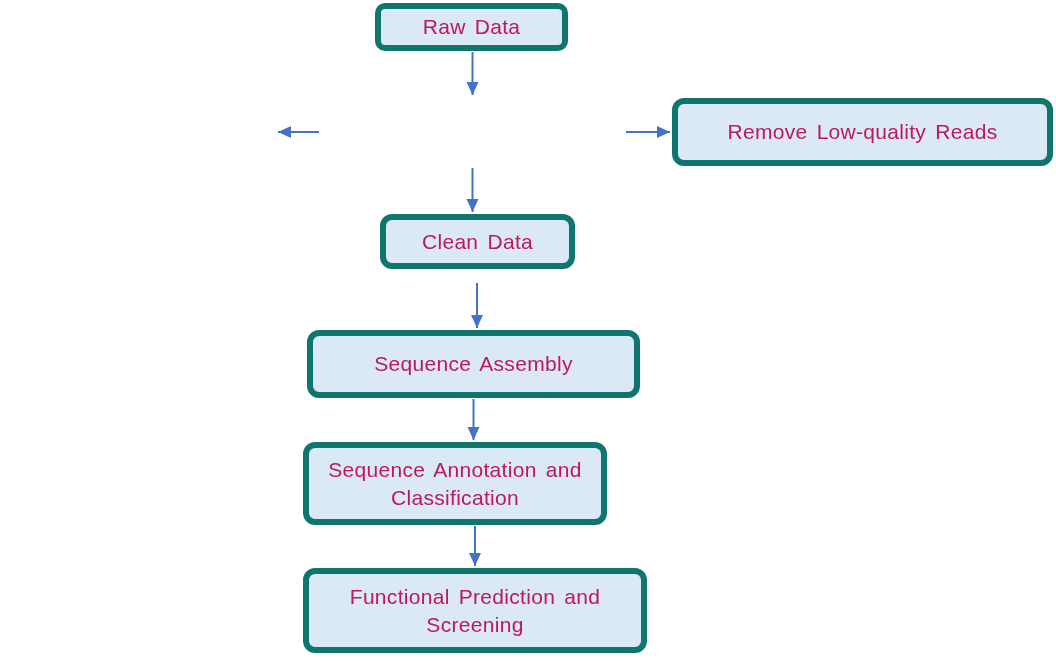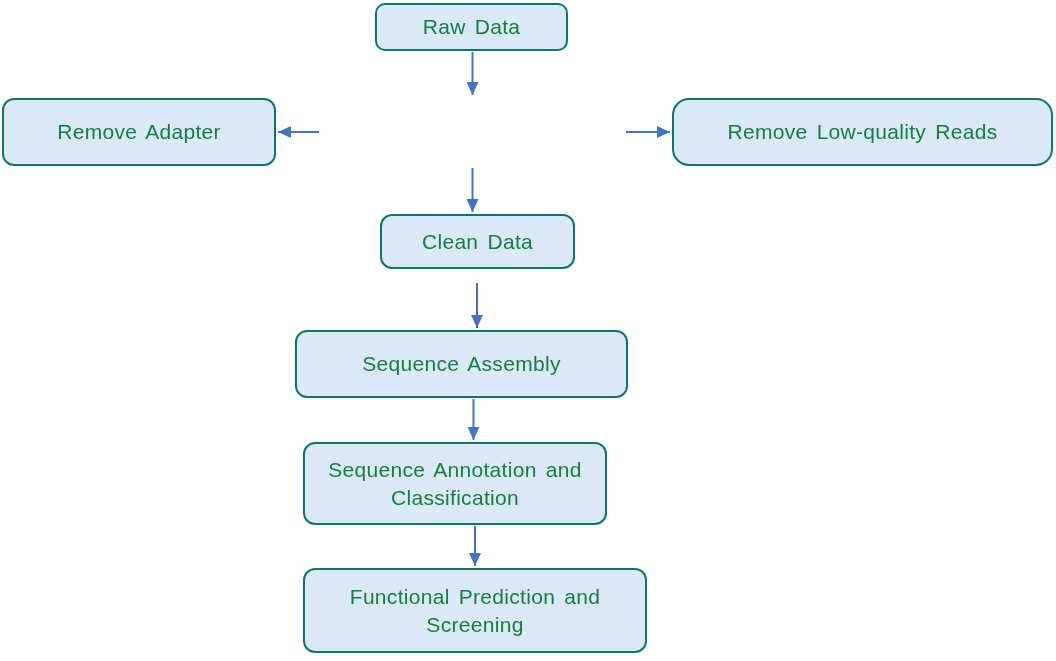--- a/index.html
+++ b/index.html
@@ -20,39 +20,39 @@
     left: 0;
     top: 0;
     width: 1056px;
     height: 661px;
     pointer-events: none;
   }
   .node {
     position: absolute;
     box-sizing: border-box;
     background: #dbe8f6;
-    border: 2px solid #0f766e;
+    border: 6px solid #0f766e;
     border-radius: 12px;
     display: flex;
     align-items: center;
     justify-content: center;
     text-align: center;
-    color: #15803d;
+    color: #be185d;
     font-size: 21px;
     letter-spacing: 0.3px;
     word-spacing: 3px;
     line-height: 1.32;
     padding: 16px 10px;
   }
   .n-raw        { left: 375px; top: 3px;   width: 193px; height: 48px; border-radius: 10px; }
   .n-qc         { left: 320px; top: 97px;  width: 305px; height: 70px; }
   .n-adapter    { left: 2px;   top: 98px;  width: 274px; height: 68px; }
-  .n-lowq       { left: 672px; top: 98px;  width: 381px; height: 68px; border-radius: 17px; }
+  .n-lowq       { left: 672px; top: 98px;  width: 381px; height: 68px; }
   .n-clean      { left: 380px; top: 214px; width: 195px; height: 55px; }
-  .n-assembly   { left: 295px; top: 330px; width: 333px; height: 68px; }
+  .n-assembly   { left: 307px; top: 330px; width: 333px; height: 68px; }
   .n-annotation { left: 303px; top: 442px; width: 304px; height: 83px; }
   .n-functional { left: 303px; top: 568px; width: 344px; height: 85px; }
 </style>
 </head>
 <body>
 
 <div class="canvas">
 
   <svg class="arrows" viewBox="0 0 1056 661" xmlns="http://www.w3.org/2000/svg">
     <defs>
@@ -63,20 +63,19 @@
     <line x1="472.5" y1="52" x2="472.5" y2="95" stroke="#4472c4" stroke-width="2" marker-end="url(#arrowhead)"></line>
     <line x1="319" y1="132" x2="278" y2="132" stroke="#4472c4" stroke-width="2" marker-end="url(#arrowhead)"></line>
     <line x1="626" y1="132" x2="670" y2="132" stroke="#4472c4" stroke-width="2" marker-end="url(#arrowhead)"></line>
     <line x1="472.5" y1="168" x2="472.5" y2="212" stroke="#4472c4" stroke-width="2" marker-end="url(#arrowhead)"></line>
     <line x1="477" y1="283" x2="477" y2="328" stroke="#4472c4" stroke-width="2" marker-end="url(#arrowhead)"></line>
     <line x1="473.5" y1="399" x2="473.5" y2="440" stroke="#4472c4" stroke-width="2" marker-end="url(#arrowhead)"></line>
     <line x1="475" y1="526" x2="475" y2="566" stroke="#4472c4" stroke-width="2" marker-end="url(#arrowhead)"></line>
   </svg>
 
   <div class="node n-raw">Raw Data</div>
-  <div class="node n-adapter">Remove Adapter</div>
   <div class="node n-lowq">Remove Low-quality Reads</div>
   <div class="node n-clean">Clean Data</div>
   <div class="node n-assembly">Sequence Assembly</div>
   <div class="node n-annotation">Sequence Annotation and Classification</div>
   <div class="node n-functional">Functional Prediction and Screening</div>
 
 </div>
 
 </body></html>

